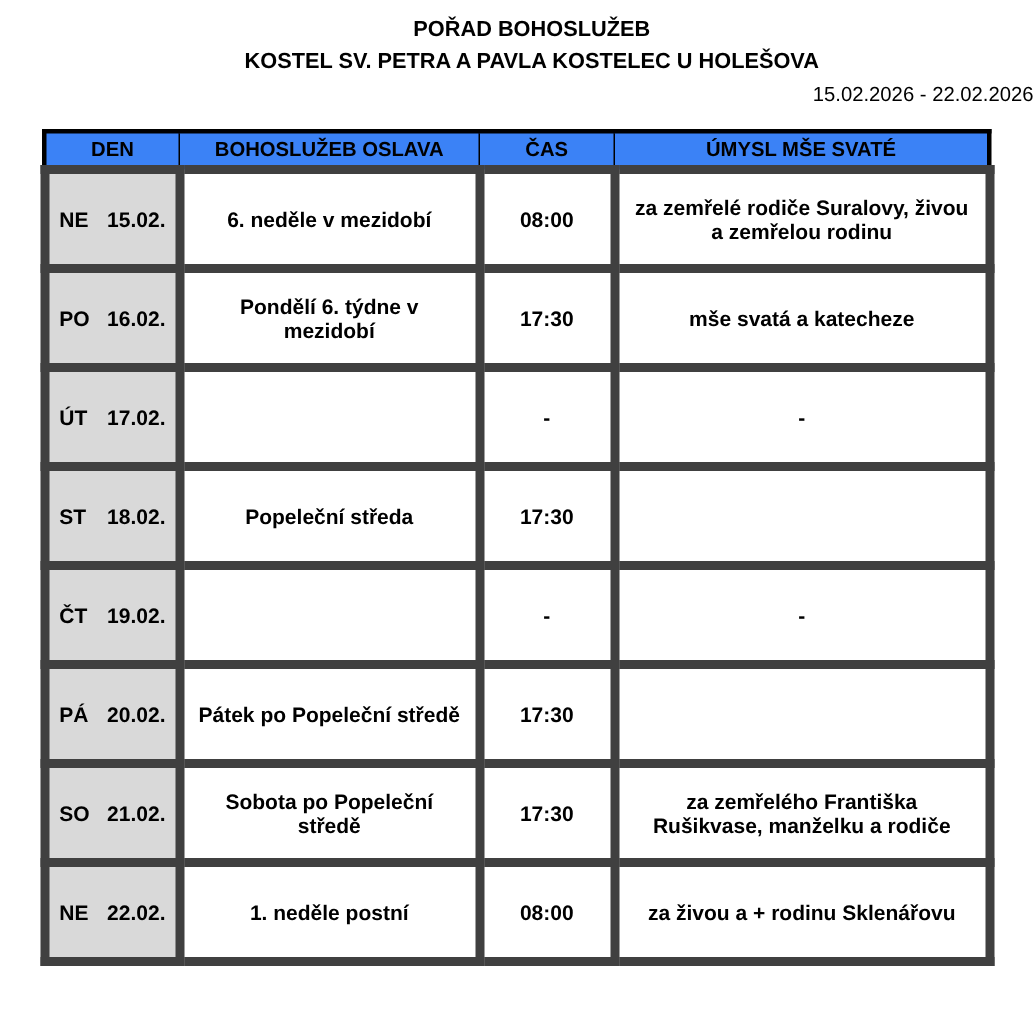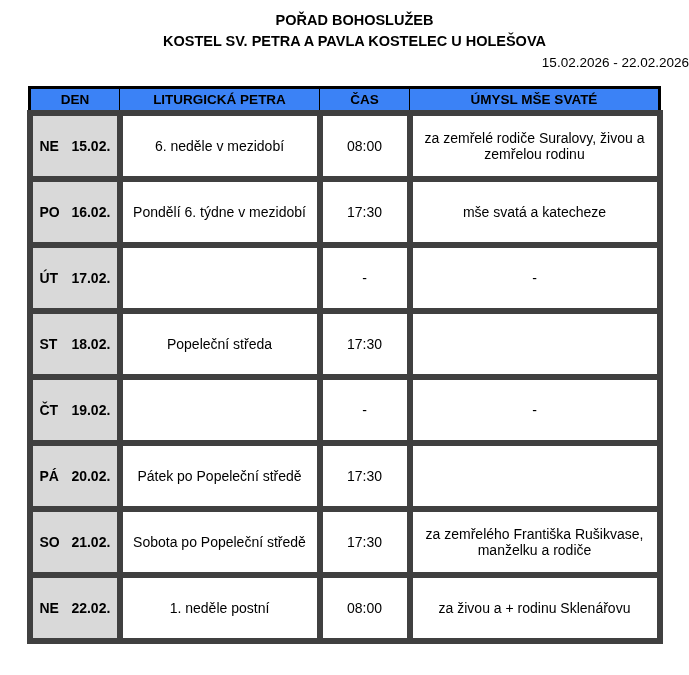--- a/index.html
+++ b/index.html
@@ -55,20 +55,21 @@
   td.den {
     background: #d9d9d9;
     font-weight: bold;
     padding-left: 7px;
   }
   td.den .day  { display: inline-block; width: 28px; }
   td.den .date { display: inline-block; }
   td.oslava, td.cas, td.umysl {
     text-align: center;
     padding: 0 8px;
+    font-weight: bold;
   }
 </style>
 </head>
 <body>
 
 <div class="page">
 
   <div class="title">POŘAD BOHOSLUŽEB</div>
   <div class="subtitle">KOSTEL SV. PETRA A PAVLA KOSTELEC U HOLEŠOVA</div>
   <div class="daterange">15.02.2026 - 22.02.2026</div>
@@ -76,21 +77,21 @@
   <table class="schedule">
     <colgroup>
       <col class="c-den">
         <col class="c-oslava">
         <col class="c-cas">
         <col class="c-umysl">
     </colgroup>
     <thead>
       <tr>
         <th>DEN</th>
-        <th>LITURGICKÁ PETRA</th>
+        <th>BOHOSLUŽEB OSLAVA</th>
         <th>ČAS</th>
         <th>ÚMYSL MŠE SVATÉ</th>
       </tr>
     </thead>
     <tbody>
       <tr>
         <td class="den">
           <span class="day">NE</span>
           <span class="date">15.02.</span>
         </td>

